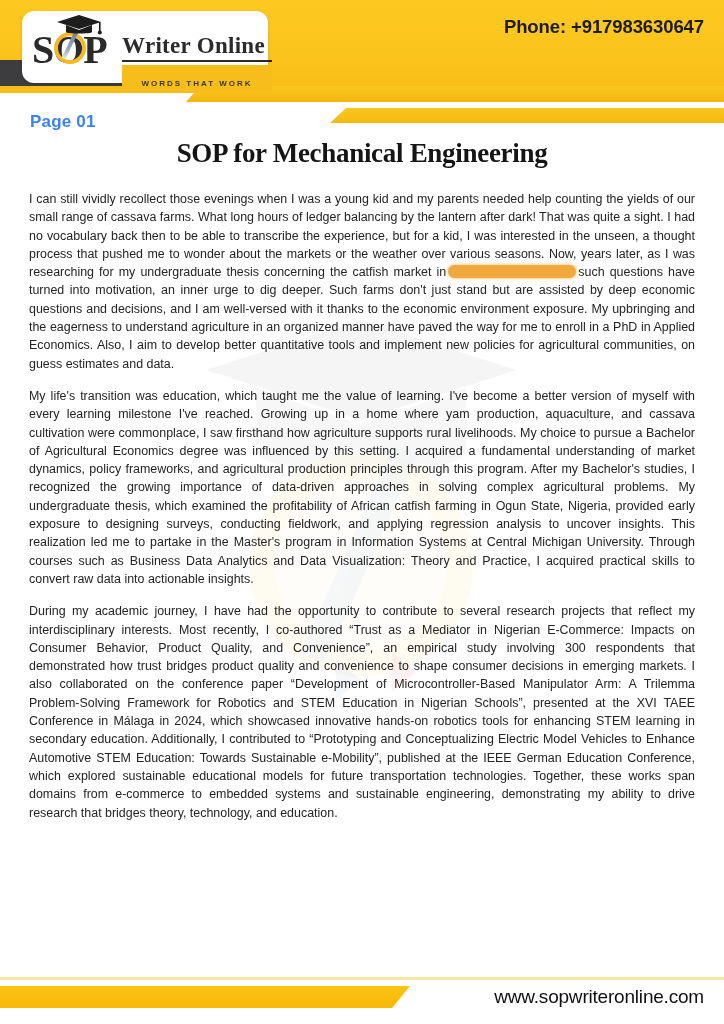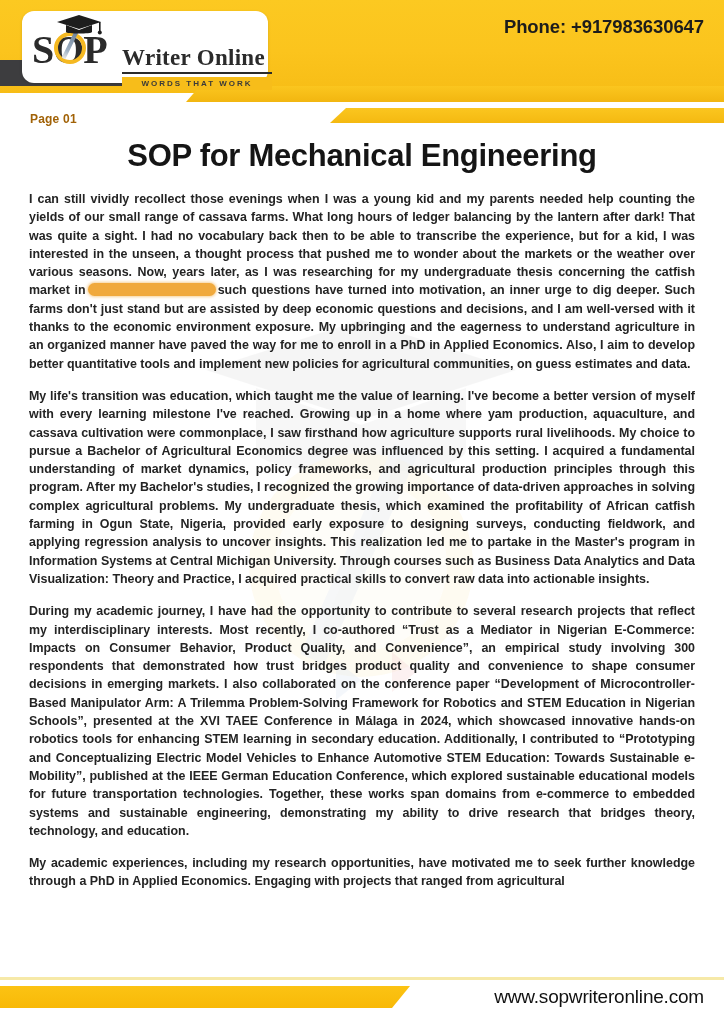--- a/index.html
+++ b/index.html
@@ -54,21 +54,21 @@
   .logo-writer {
     font-family:"Liberation Serif", serif;
     font-size:23px; font-weight:600; color:#2b2b2b; line-height:1;
     letter-spacing:.3px;
     margin-top:42px;
   }
   .logo-rule { height:2px; background:#2b2b2b; margin:3px 0 3px 0; width:150px; }
   .logo-tagline {
     background:#f7bd1a; width:150px; text-align:center;
     font-size:8px; font-weight:700; letter-spacing:2px;
-    color:#3a3a3a; padding:2px 0; text-transform:uppercase;
+    color:#3a3a3a; padding:14px 0; text-transform:uppercase;
   }
   .contact {
     position:absolute; right:20px; top:14px; text-align:right; z-index:3;
   }
   .contact div {
     font-size:18.5px; font-weight:700; color:#1c1c1c; line-height:1.38;
     letter-spacing:-.1px;
   }
   
   .ribbon1 {
@@ -86,33 +86,33 @@
 
   
   .watermark {
     position:absolute; left:196px; top:300px; width:330px; height:430px;
     opacity:.17; z-index:0; pointer-events:none;
   }
 
   
   .page-num {
     position:absolute; left:30px; top:112px;
-    font-size:12px; font-weight:700; color:#a16207; letter-spacing:.2px;
+    font-size:17px; font-weight:700; color:#3b82f6; letter-spacing:.2px;
     z-index:3;
   }
   .doc-title {
     position:absolute; left:0; right:0; top:138px;
     text-align:center;
-    font-size:31px; font-weight:700; color:#151515; letter-spacing:-.3px;
+    font-size:27px; font-weight:700; color:#151515; letter-spacing:-.3px;
     z-index:3;
+    font-family:Liberation Serif, serif;
   }
   .content {
     position:absolute; left:29px; top:190px; width:666px;
     z-index:2;
-    font-weight:bold;
   }
   .para {
     font-size:12.45px; line-height:18.3px; color:#242424;
     text-align:justify; text-justify:inter-word;
     margin-bottom:14px;
   }
   .para:last-child { margin-bottom:0; }
   .redaction {
     display:inline-block; width:128px; height:13px;
     background:#f0a93c; border-radius:7px;
@@ -186,20 +186,19 @@
   <h1 class="doc-title">SOP for Mechanical Engineering</h1>
 
   <div class="content">
 
     <p class="para"><span>I can still vividly recollect those evenings when I was a young kid and my parents needed help counting the yields of our small range of cassava farms. What long hours of ledger balancing by the lantern after dark! That was quite a sight. I had no vocabulary back then to be able to transcribe the experience, but for a kid, I was interested in the unseen, a thought process that pushed me to wonder about the markets or the weather over various seasons. Now, years later, as I was researching for my undergraduate thesis concerning the catfish market in</span><span class="redaction"></span><span>such questions have turned into motivation, an inner urge to dig deeper. Such farms don't just stand but are assisted by deep economic questions and decisions, and I am well-versed with it thanks to the economic environment exposure. My upbringing and the eagerness to understand agriculture in an organized manner have paved the way for me to enroll in a PhD in Applied Economics. Also, I aim to develop better quantitative tools and implement new policies for agricultural communities, on guess estimates and data.</span></p>
 
     <p class="para">My life's transition was education, which taught me the value of learning. I've become a better version of myself with every learning milestone I've reached. Growing up in a home where yam production, aquaculture, and cassava cultivation were commonplace, I saw firsthand how agriculture supports rural livelihoods. My choice to pursue a Bachelor of Agricultural Economics degree was influenced by this setting. I acquired a fundamental understanding of market dynamics, policy frameworks, and agricultural production principles through this program. After my Bachelor's studies, I recognized the growing importance of data-driven approaches in solving complex agricultural problems. My undergraduate thesis, which examined the profitability of African catfish farming in Ogun State, Nigeria, provided early exposure to designing surveys, conducting fieldwork, and applying regression analysis to uncover insights. This realization led me to partake in the Master's program in Information Systems at Central Michigan University. Through courses such as Business Data Analytics and Data Visualization: Theory and Practice, I acquired practical skills to convert raw data into actionable insights.</p>
 
     <p class="para">During my academic journey, I have had the opportunity to contribute to several research projects that reflect my interdisciplinary interests. Most recently, I co-authored “Trust as a Mediator in Nigerian E-Commerce: Impacts on Consumer Behavior, Product Quality, and Convenience”, an empirical study involving 300 respondents that demonstrated how trust bridges product quality and convenience to shape consumer decisions in emerging markets. I also collaborated on the conference paper “Development of Microcontroller-Based Manipulator Arm: A Trilemma Problem-Solving Framework for Robotics and STEM Education in Nigerian Schools”, presented at the XVI TAEE Conference in Málaga in 2024, which showcased innovative hands-on robotics tools for enhancing STEM learning in secondary education. Additionally, I contributed to “Prototyping and Conceptualizing Electric Model Vehicles to Enhance Automotive STEM Education: Towards Sustainable e-Mobility”, published at the IEEE German Education Conference, which explored sustainable educational models for future transportation technologies. Together, these works span domains from e-commerce to embedded systems and sustainable engineering, demonstrating my ability to drive research that bridges theory, technology, and education.</p>
 
-    <p class="para">My academic experiences, including my research opportunities, have motivated me to seek further knowledge through a PhD in Applied Economics. Engaging with projects that ranged from agricultural</p>
   </div>
 
   <div class="foot-line"></div>
   <div class="foot-bar"></div>
   <div class="foot-url">www.sopwriteronline.com</div>
 
 </div>
 
 </body></html>

